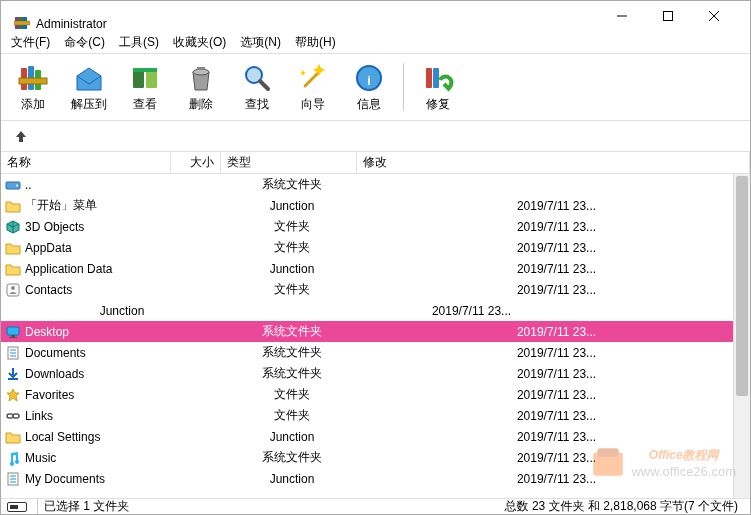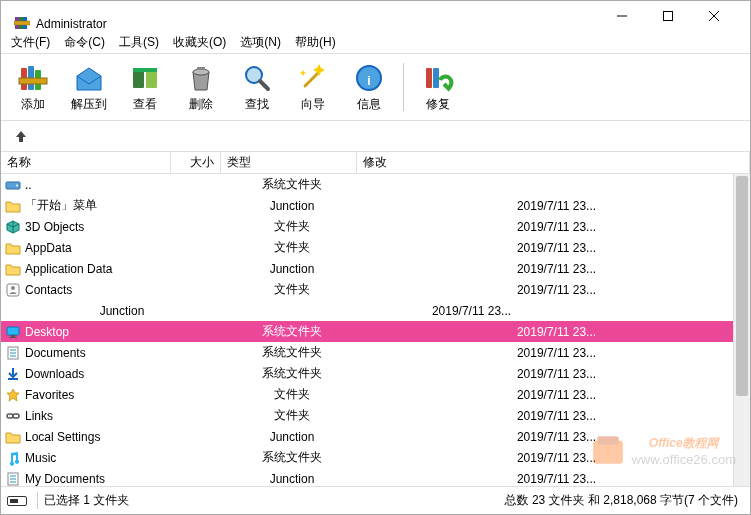--- a/index.html
+++ b/index.html
@@ -38,21 +38,21 @@
 .row .cell { overflow:hidden; text-overflow:ellipsis; }
 .row .n { width: 170px; padding-left: 4px; display:flex; align-items:center; gap:4px; }
 .row .s { width: 50px; text-align:right; padding-right:6px; }
 .row .t { width: 136px; padding-left:6px; }
 .row .m { flex:1; padding-left:6px; }
 .row .ficon { width: 16px; height: 16px; flex-shrink:0; }
 
 .scrollbar { position:absolute; right:0; top:22px; bottom:0; width:17px; background:#f0f0f0; border-left:1px solid #ddd; }
 .scrollbar .thumb { position:absolute; left:2px; right:2px; top:2px; height:220px; background:#c1c1c1; border-radius:2px; }
 
-.statusbar { height: 28px; display: flex; align-items: center; border-top: 1px solid #e0e0e0; padding: 0 6px; gap: 10px; justify-content: flex-end; }
+.statusbar { height: 16px; display: flex; align-items: center; border-top: 1px solid #e0e0e0; padding: 0 6px; gap: 10px; justify-content: flex-end; }
 .statusbar .sel { padding-left:6px; border-left:1px solid #ccc; }
 .statusbar .tot { margin-left:auto; padding-right:6px; }
 .disk-icon { width:20px; height:10px; border:1px solid #333; border-radius:2px; position:relative; }
 .disk-icon::after { content:""; position:absolute; left:2px; top:2px; width:8px; height:4px; background:#333; }
 
 .watermark { position:absolute; right:14px; bottom:18px; opacity:0.35; pointer-events:none; display:flex; align-items:center; gap:6px; font-size:20px; color:#f60; font-weight:bold; font-style:italic; }
 </style>
 </head>
 <body>
 

